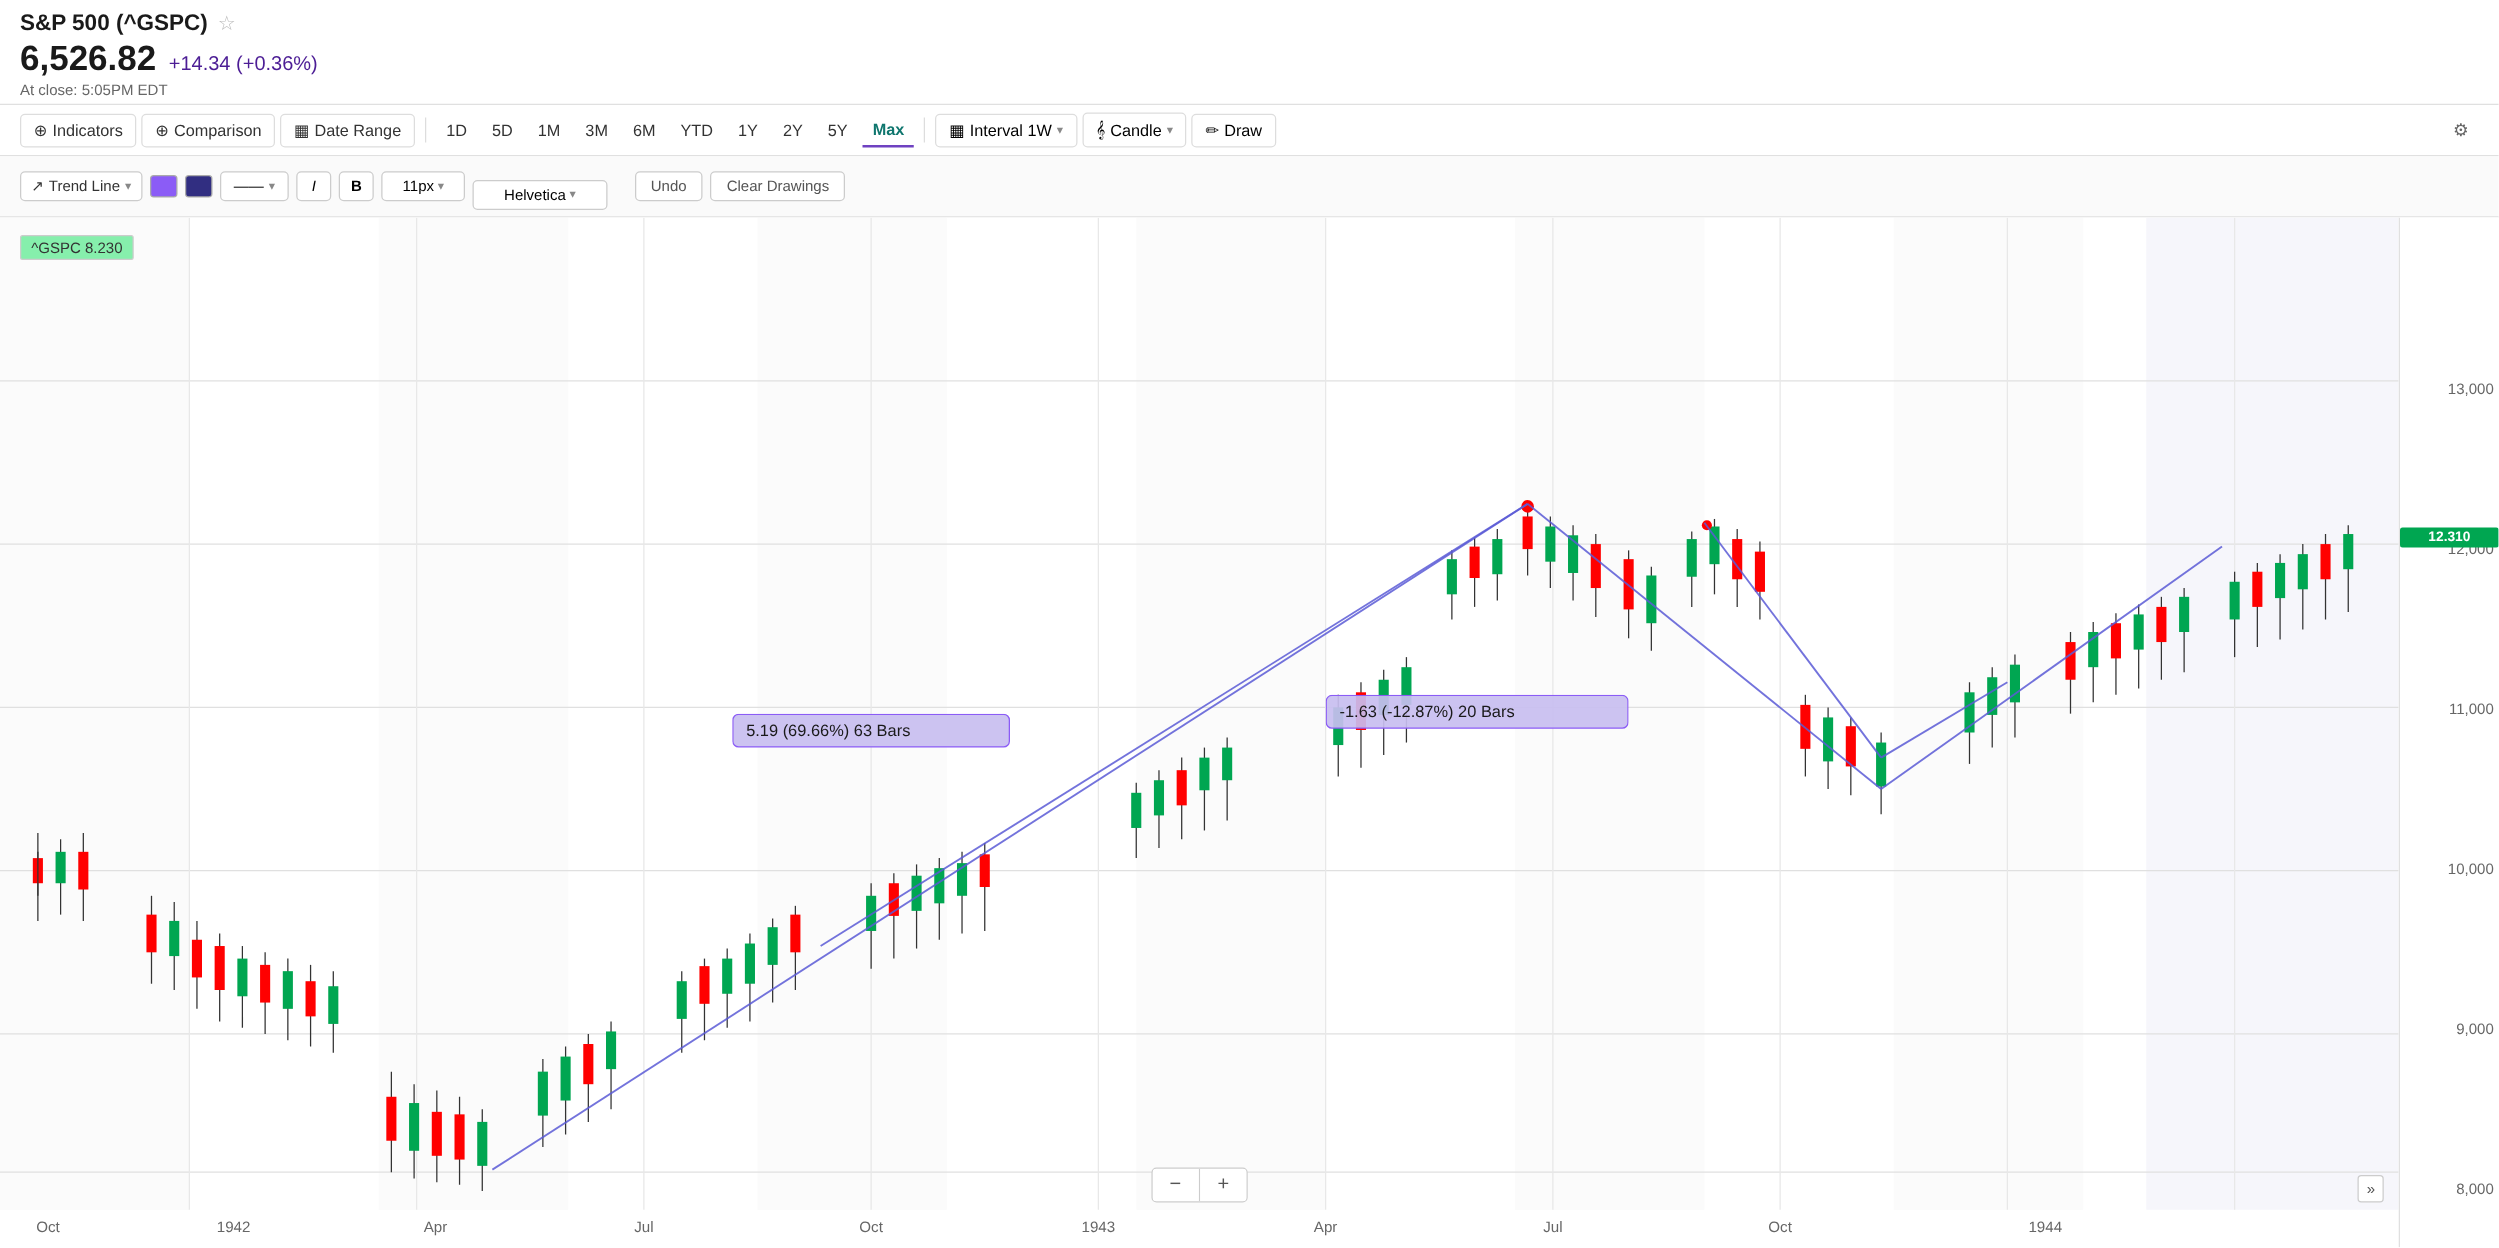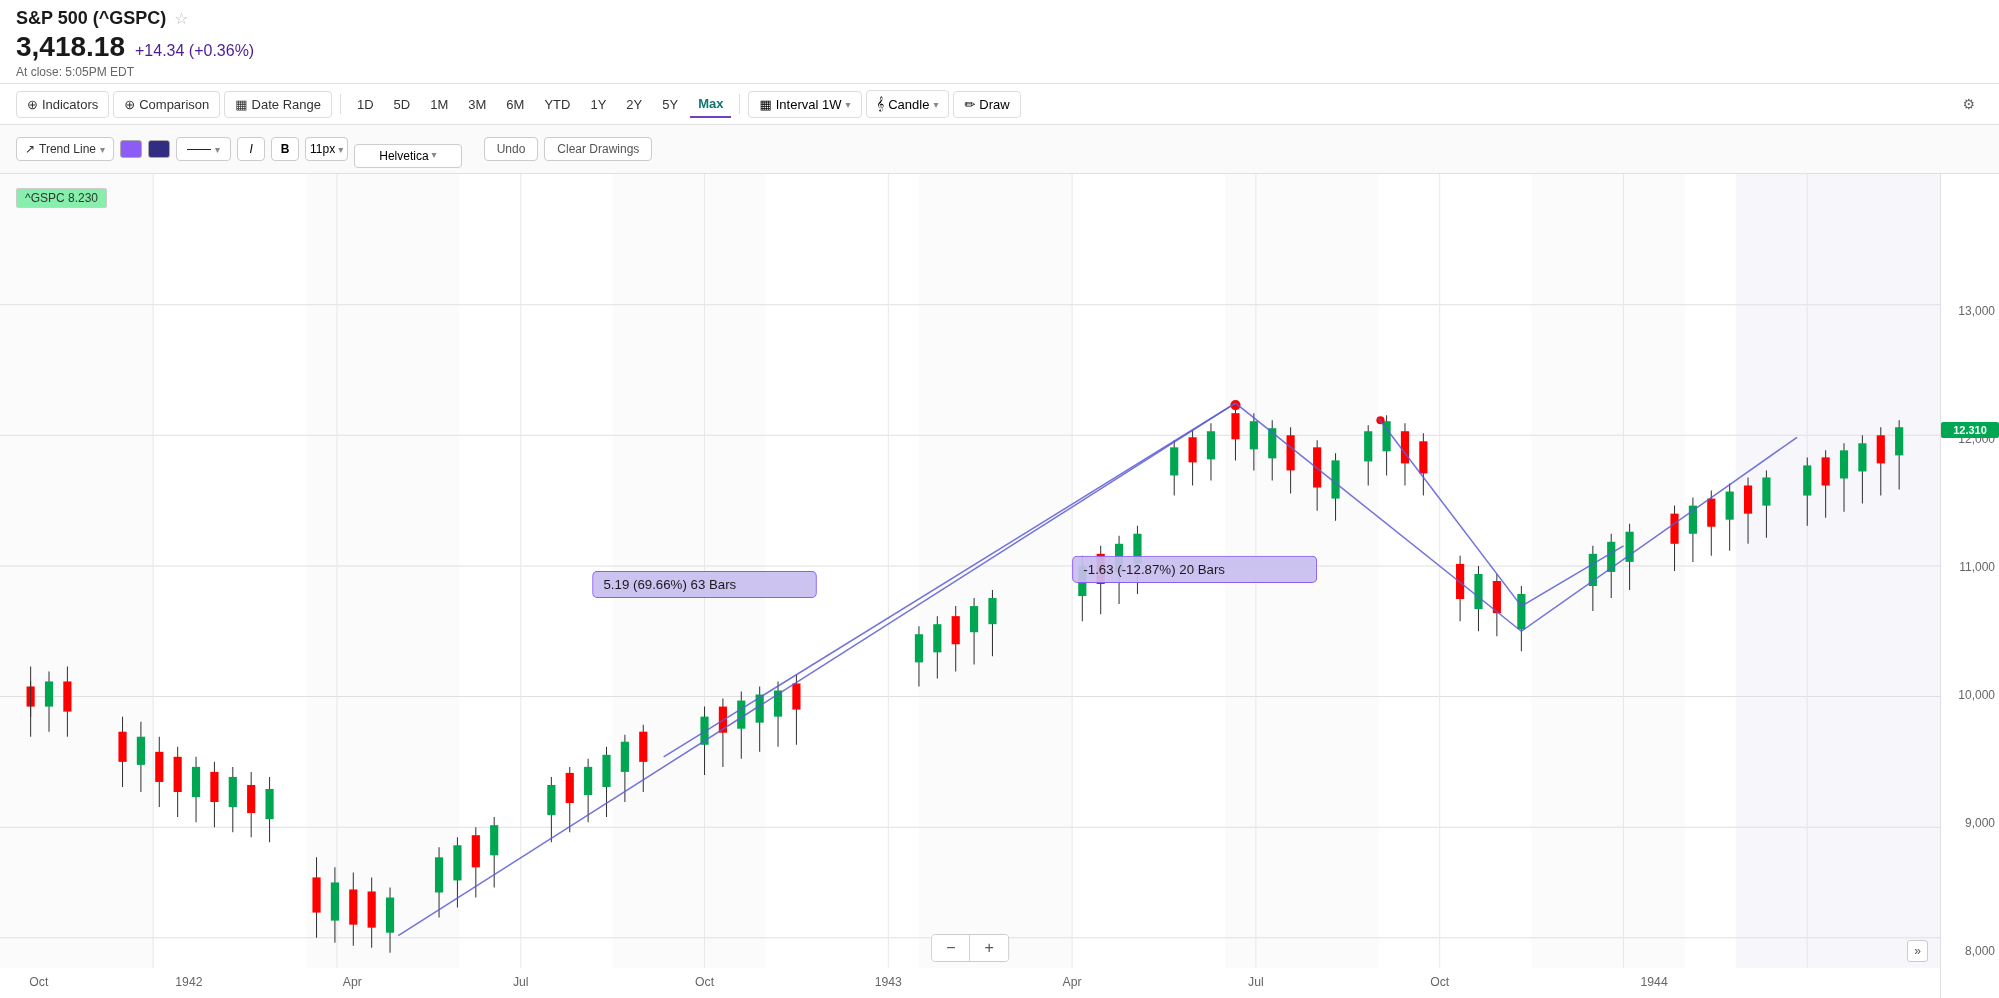--- a/index.html
+++ b/index.html
@@ -24,21 +24,21 @@
     .toolbar-sep { width: 1px; height: 20px; background: #ddd; margin: 0 4px; }
 
     
     .drawing-toolbar { display: flex; align-items: center; gap: 6px; padding: 5px 16px; border-bottom: 1px solid #e0e0e0; background: #fafafa; }
     .draw-tool-btn { display: flex; align-items: center; gap: 4px; padding: 4px 8px; border: 1px solid #ccc; border-radius: 4px; background: #fff; cursor: pointer; font-size: 12px; color: #333; }
     .color-swatch { width: 22px; height: 18px; border-radius: 3px; border: 1px solid #aaa; cursor: pointer; }
     .color-swatch-purple { background: #8b5cf6; }
     .color-swatch-dark { background: #312e81; }
     .line-style-btn { padding: 4px 10px; border: 1px solid #ccc; border-radius: 4px; background: #fff; cursor: pointer; font-size: 12px; display: flex; align-items: center; gap: 4px; }
     .format-btn { width: 28px; height: 24px; border: 1px solid #ccc; border-radius: 4px; background: #fff; cursor: pointer; font-size: 12px; display: flex; align-items: center; justify-content: center; }
-    .font-size-btn { padding: 4px 4px; border: 1px solid #ccc; border-radius: 4px; background: #fff; cursor: pointer; font-size: 12px; display: flex; align-items: center; gap: 3px; }
+    .font-size-btn { padding: 4px 16px; border: 1px solid #ccc; border-radius: 4px; background: #fff; cursor: pointer; font-size: 12px; display: flex; align-items: center; gap: 3px; }
     .font-family-btn { padding: 4px 24px; border: 1px solid #ccc; border-radius: 4px; background: #fff; cursor: pointer; font-size: 12px; display: flex; gap: 3px; margin-top: 14px; }
     .undo-btn { padding: 4px 12px; border: 1px solid #ccc; border-radius: 4px; background: #fff; cursor: pointer; font-size: 12px; color: #555; margin-left: 16px; }
     .clear-btn { padding: 4px 12px; border: 1px solid #ccc; border-radius: 4px; background: #fff; cursor: pointer; font-size: 12px; color: #555; }
     .settings-icon-btn { margin-left: auto; padding: 4px 8px; border: none; background: none; cursor: pointer; color: #666; font-size: 14px; }
 
     
     .chart-area { flex: 1; position: relative; overflow: hidden; background: #fff; display: flex; }
     .chart-main { flex: 1; position: relative; }
     .chart-svg { width: 100%; height: 100%; }
     .price-axis { width: 80px; position: relative; background: #fff; border-left: 1px solid #e0e0e0; }
@@ -71,21 +71,21 @@
 <body>
 
 <div id="app">
 
   <div class="header">
     <div class="title-row">
       <span class="ticker-title">S&amp;P 500 (^GSPC)</span>
       <span class="star-icon">☆</span>
     </div>
     <div class="price-row">
-      <span class="price">3,418.18</span>
+      <span class="price">6,526.82</span>
       <span class="change">+14.34 (+0.36%)</span>
     </div>
     <div class="close-time">At close: 5:05PM EDT</div>
   </div>
 
   <div class="toolbar">
     <button class="toolbar-btn">
       <span>⊕</span>
       <span>Indicators</span>
     </button>
@@ -462,21 +462,21 @@
       
       <div class="zoom-controls">
         <button class="zoom-btn">−</button>
         <button class="zoom-btn">+</button>
       </div>
 
       
       <div class="expand-btn">»</div>
     </div>
 
-    <div class="price-axis" style="width:59px;position:relative;background:#fff;display:flex;flex-direction:column;justify-content:space-between;padding:130px 4px 40px;">
+    <div class="price-axis" style="width:80px;position:relative;background:#fff;display:flex;flex-direction:column;justify-content:space-between;padding:130px 4px 40px;">
       <span style="font-size:12px;color:#666;text-align:right;display:block;">13,000</span>
       <span style="font-size:12px;color:#666;text-align:right;display:block;">12,000</span>
       <span style="font-size:12px;color:#666;text-align:right;display:block;">11,000</span>
       <span style="font-size:12px;color:#666;text-align:right;display:block;">10,000</span>
       <span style="font-size:12px;color:#666;text-align:right;display:block;">9,000</span>
       <span style="font-size:12px;color:#666;text-align:right;display:block;">8,000</span>
 
       <div style="position:absolute;top:248px;left:0;right:0;">
         <div style="background:#00a651;color:#fff;font-size:11px;font-weight:700;padding:2px 5px;border-radius:2px;text-align:center;">12.310</div>
       </div>

